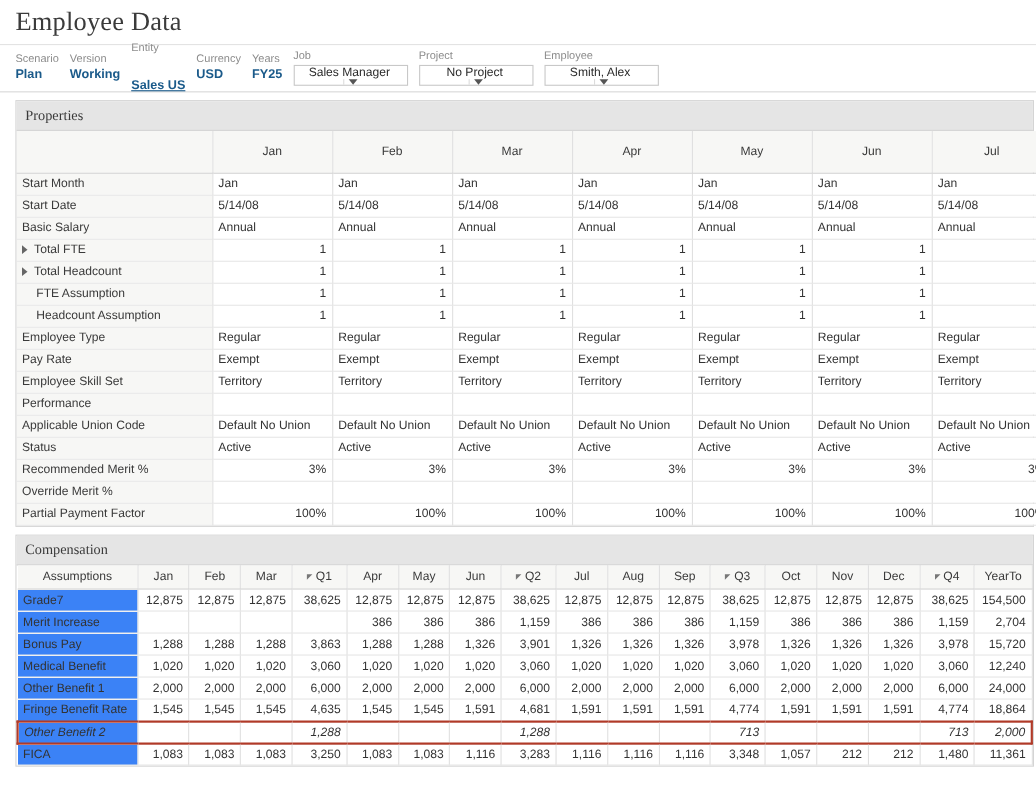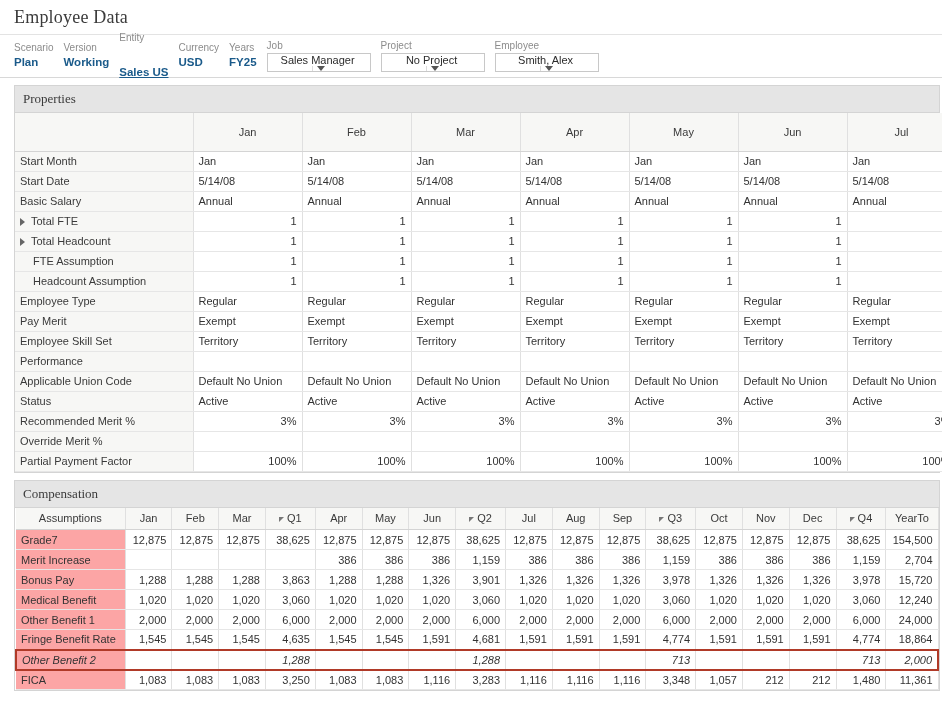--- a/index.html
+++ b/index.html
@@ -10,21 +10,21 @@
     font-family: "Liberation Sans", sans-serif;
     font-size: 11px;
     color: #333333;
     overflow: hidden;
   }
   .page { width: 942px; height: 725px; position: relative; background: #fff; }
 
   
   .page-title {
     font-family: "Liberation Serif", serif;
-    font-size: 18px;
+    font-size: 24px;
     color: #3b3b3b;
     padding: 7px 0 6px 14px;
     letter-spacing: 0.2px;
   }
 
   
   .pov-bar {
     display: flex;
     align-items: flex-start;
     border-top: 1px solid #e3e3e3;
@@ -157,21 +157,21 @@
   }
   table.comp thead th {
     background: #f7f7f5;
     font-weight: normal;
     color: #3a3a3a;
     text-align: center;
     height: 22px;
     border-bottom: 1px solid #d4d4d4;
   }
   table.comp td.lbl {
-    background: #fca5a5;
+    background: #3b82f6;
     text-align: left;
   }
   table.comp td.v { text-align: right; }
   .hl-row td {
     border-top: 2px solid #b03a28 !important;
     border-bottom: 2px solid #b03a28 !important;
     font-style: italic;
   }
   .hl-row td:first-child { border-left: 2px solid #b03a28 !important; }
   .hl-row td:last-child { border-right: 2px solid #b03a28 !important; }
@@ -341,21 +341,21 @@
             <td class="rowhdr">Employee Type</td>
             <td class="editable">Regular</td>
             <td class="editable">Regular</td>
             <td class="editable">Regular</td>
             <td class="editable">Regular</td>
             <td class="editable">Regular</td>
             <td class="editable">Regular</td>
             <td class="editable">Regular</td>
           </tr>
           <tr>
-            <td class="rowhdr">Pay Merit</td>
+            <td class="rowhdr">Pay Rate</td>
             <td class="editable">Exempt</td>
             <td class="editable">Exempt</td>
             <td class="editable">Exempt</td>
             <td class="editable">Exempt</td>
             <td class="editable">Exempt</td>
             <td class="editable">Exempt</td>
             <td class="editable">Exempt</td>
           </tr>
           <tr>
             <td class="rowhdr">Employee Skill Set</td>

